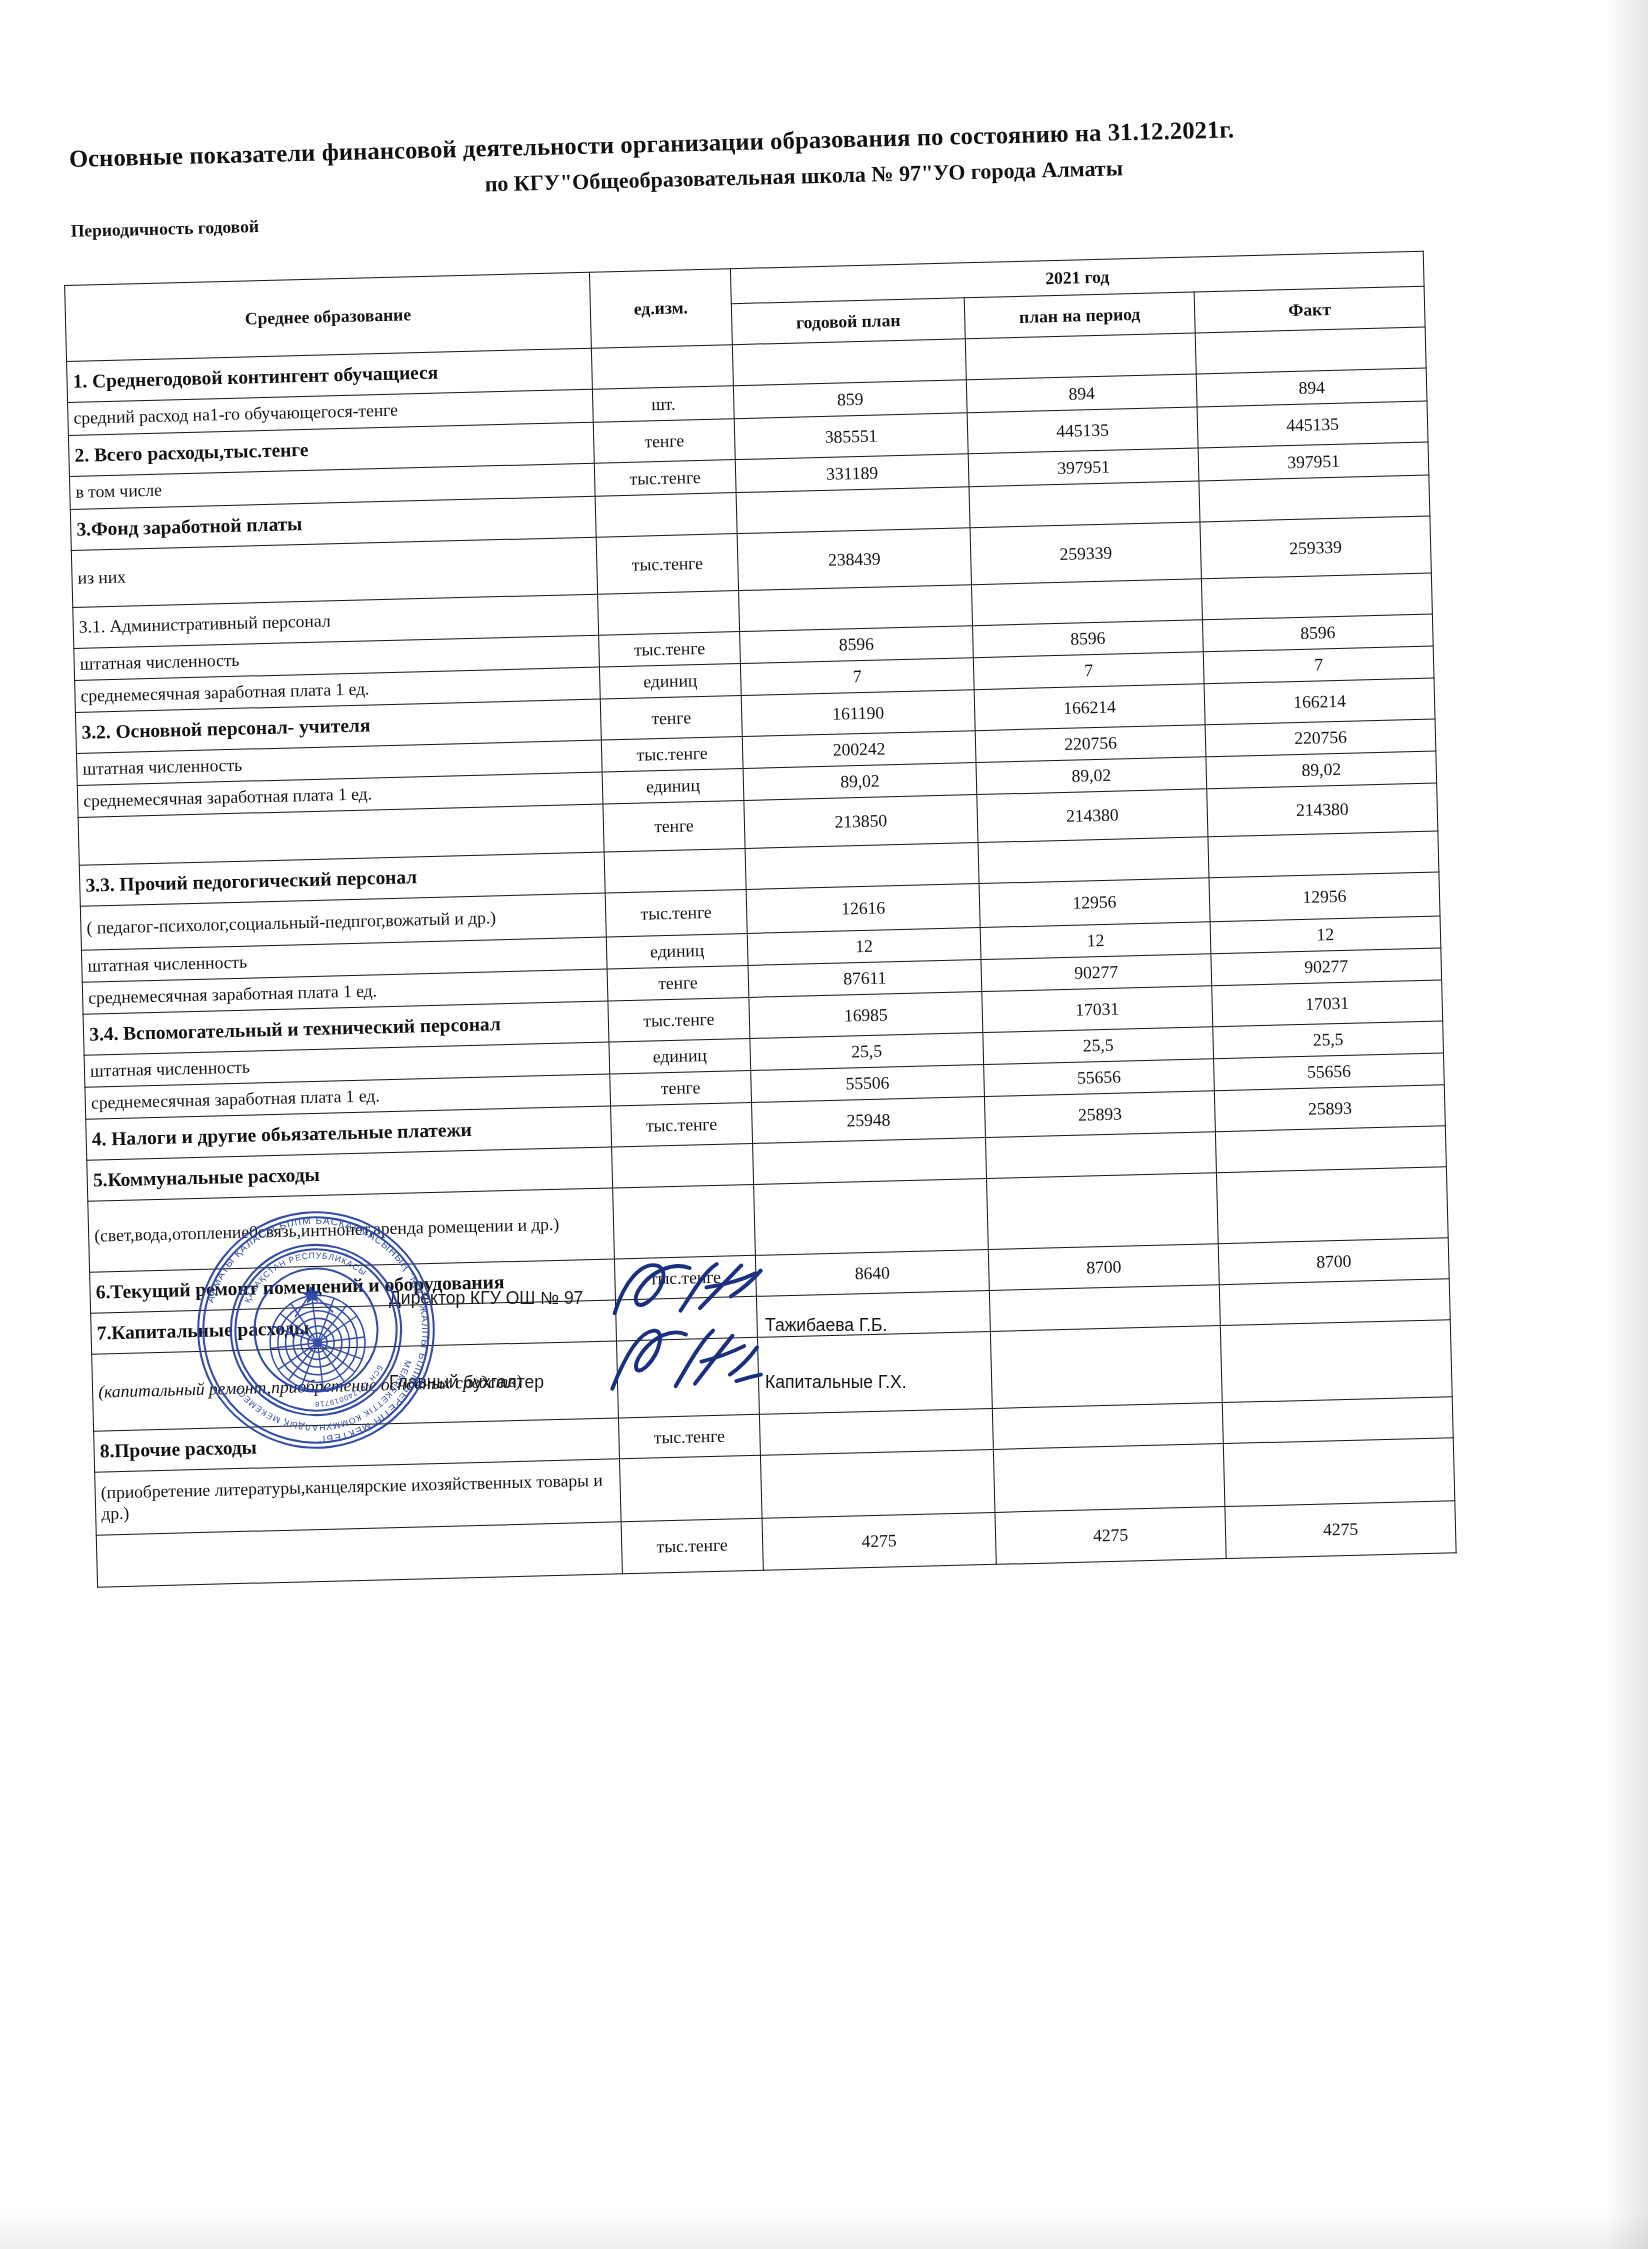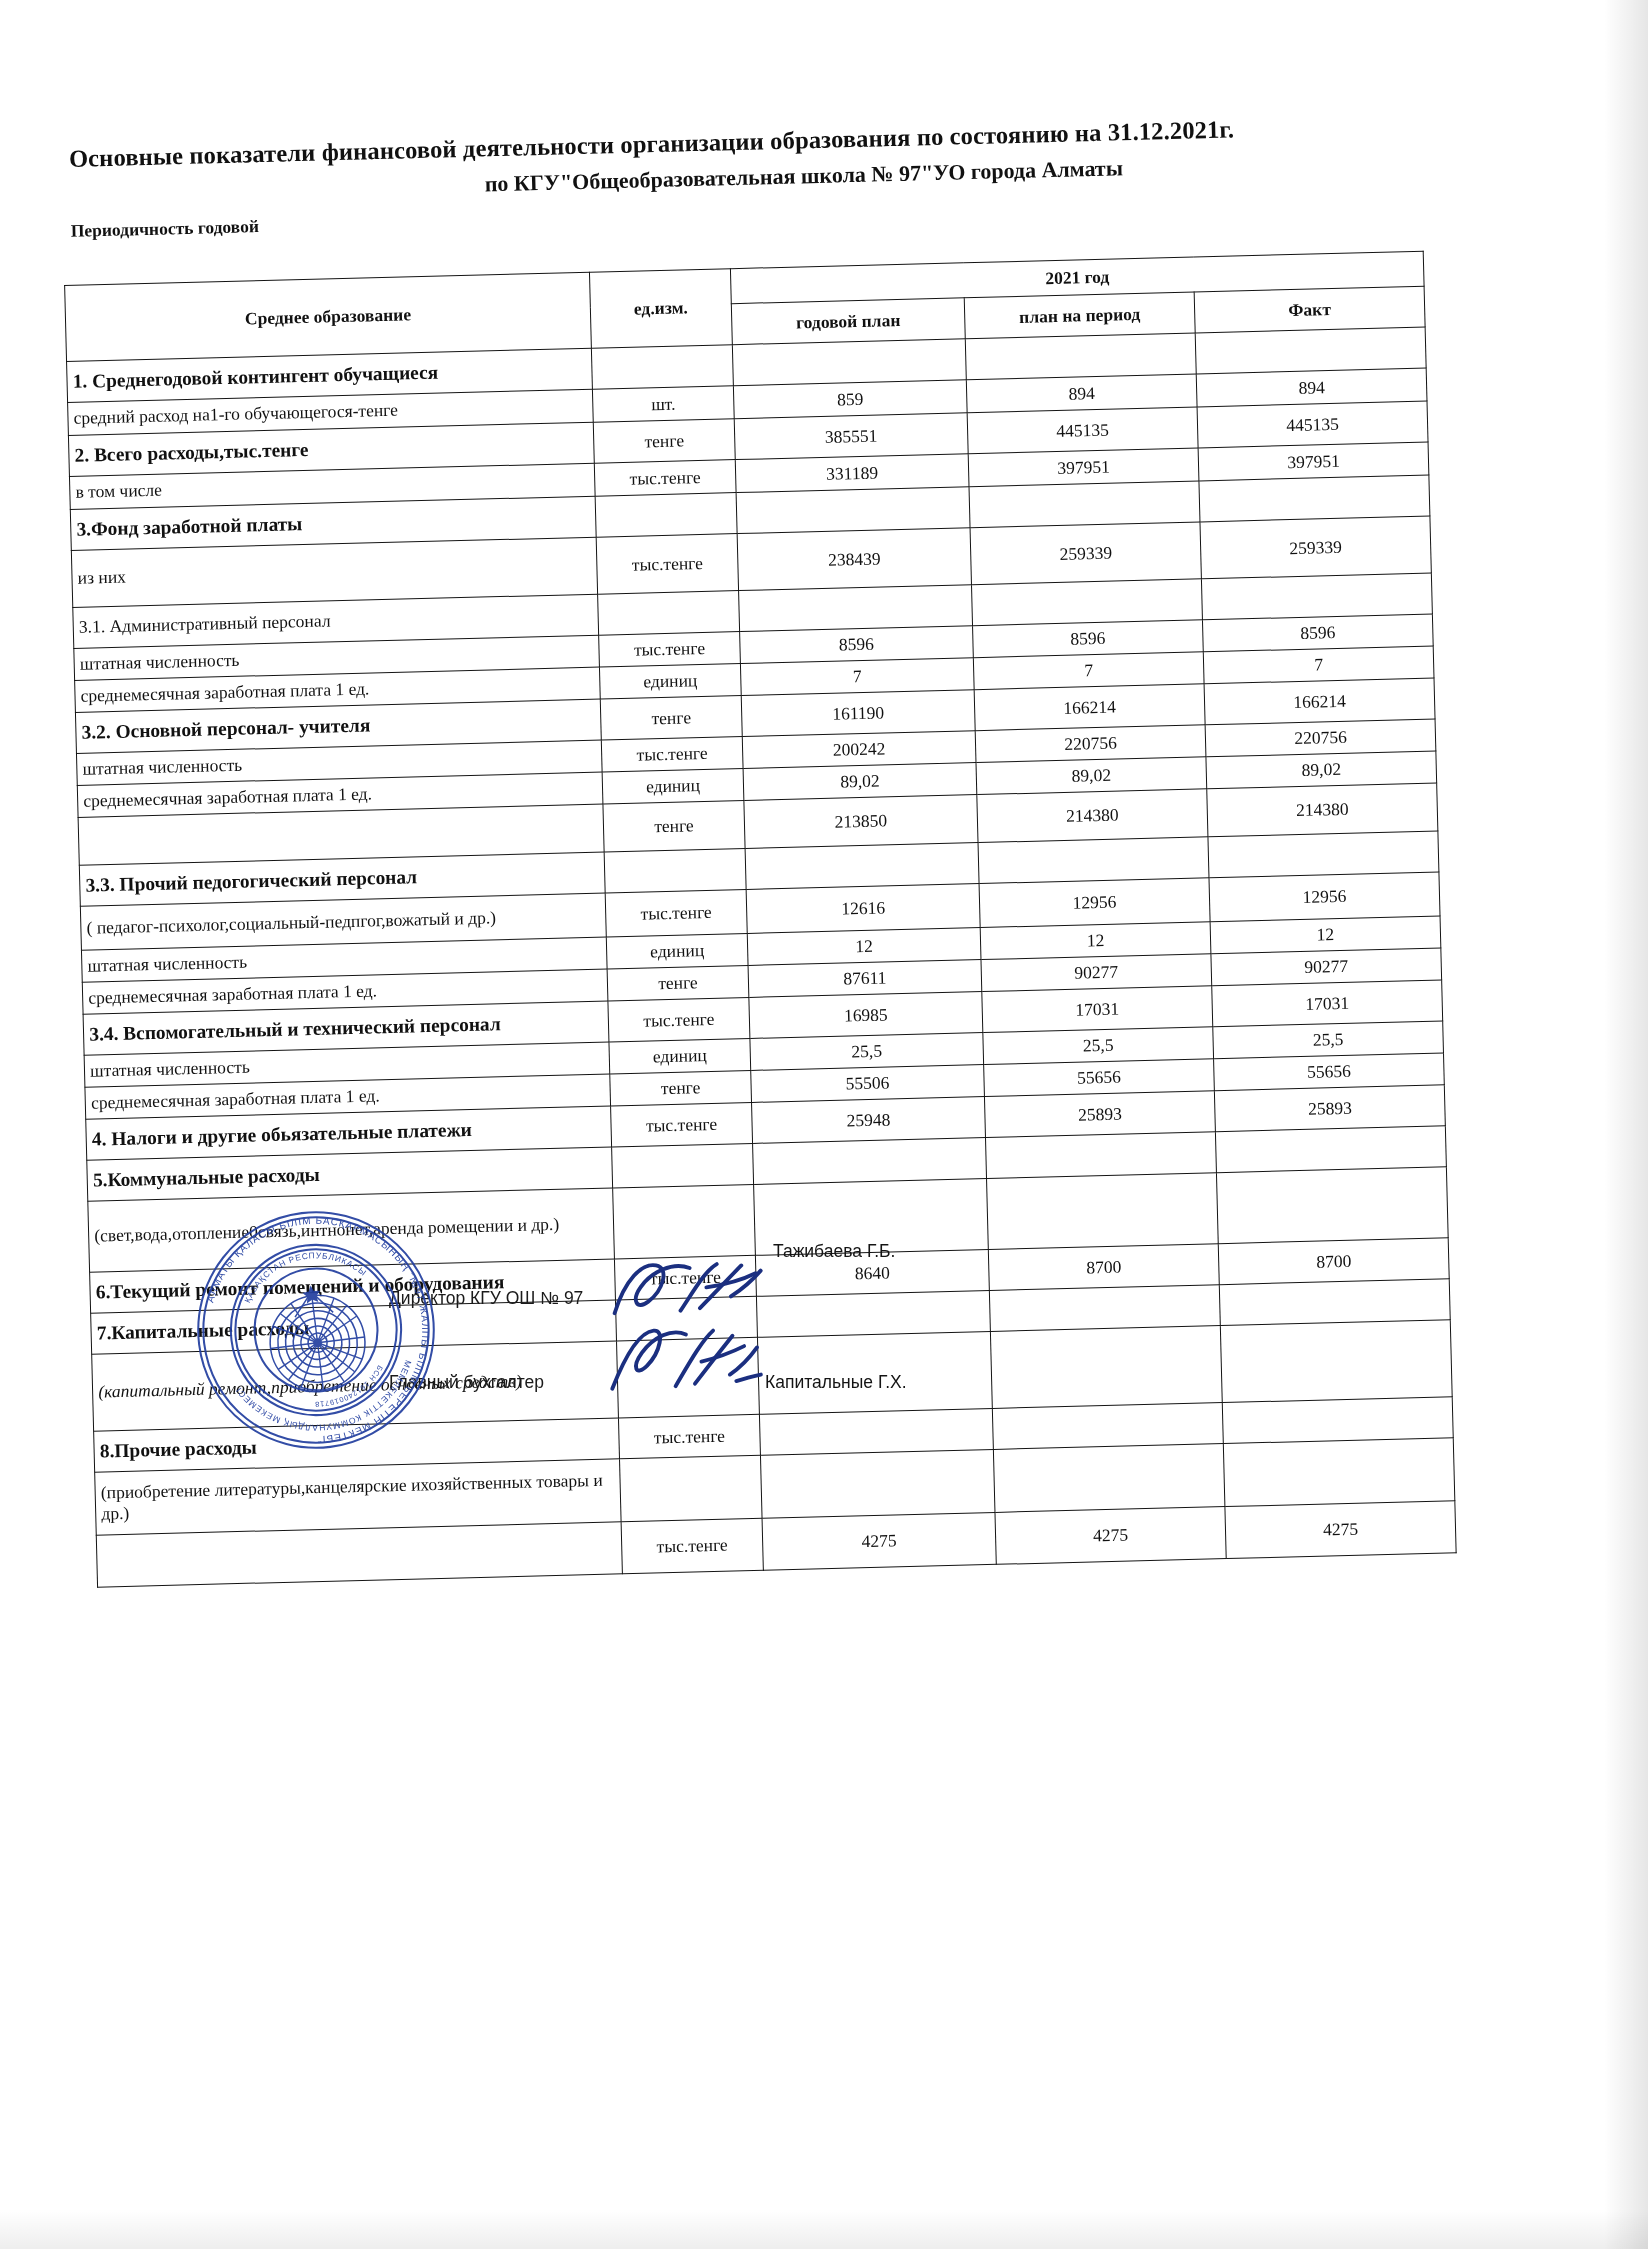--- a/index.html
+++ b/index.html
@@ -437,21 +437,21 @@
       </table>
     </div>
 
   </div>
 
   <div id="signatures">
 
     <div class="sig-label" style="left:389px; top:1288px;">Директор КГУ ОШ № 97</div>
     <div class="sig-label" style="left:389px; top:1372px;">Главный бухгалтер</div>
 
-    <div class="sig-name" style="left:765px; top:1241px;margin-left:8px;">Тажибаева Г.Б.</div>
+    <div class="sig-name" style="left:765px; top:1315px;">Тажибаева Г.Б.</div>
     <div class="sig-name" style="left:765px; top:1372px;">Капитальные Г.Х.</div>
 
     <svg class="sig-ink" style="left:603px; top:1251px;" width="168" height="78" viewBox="0 0 260 120">
       <g fill="none" stroke="#1b2f80" stroke-width="6" stroke-linecap="round">
         <path d="M18,96 C34,44 60,18 82,22 C104,26 92,62 70,78 C52,92 44,76 58,56
                  C74,32 108,16 134,26"></path>
         <path d="M120,92 C140,62 158,30 176,20"></path>
         <path d="M150,88 C172,66 196,40 214,22"></path>
         <path d="M160,56 C186,52 212,46 236,34"></path>
         <path d="M198,70 C216,58 232,44 244,30"></path>

